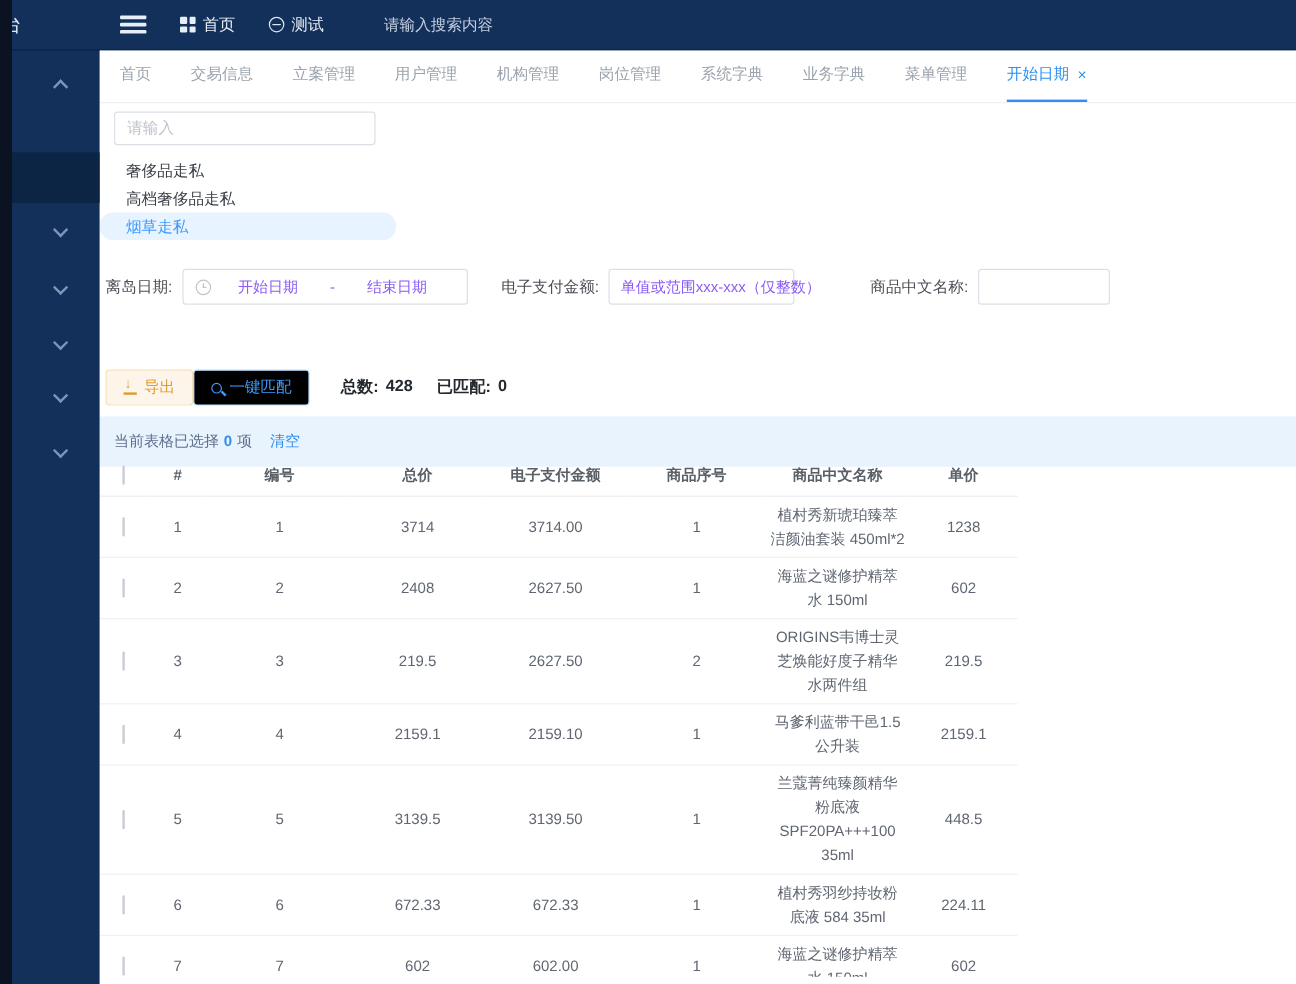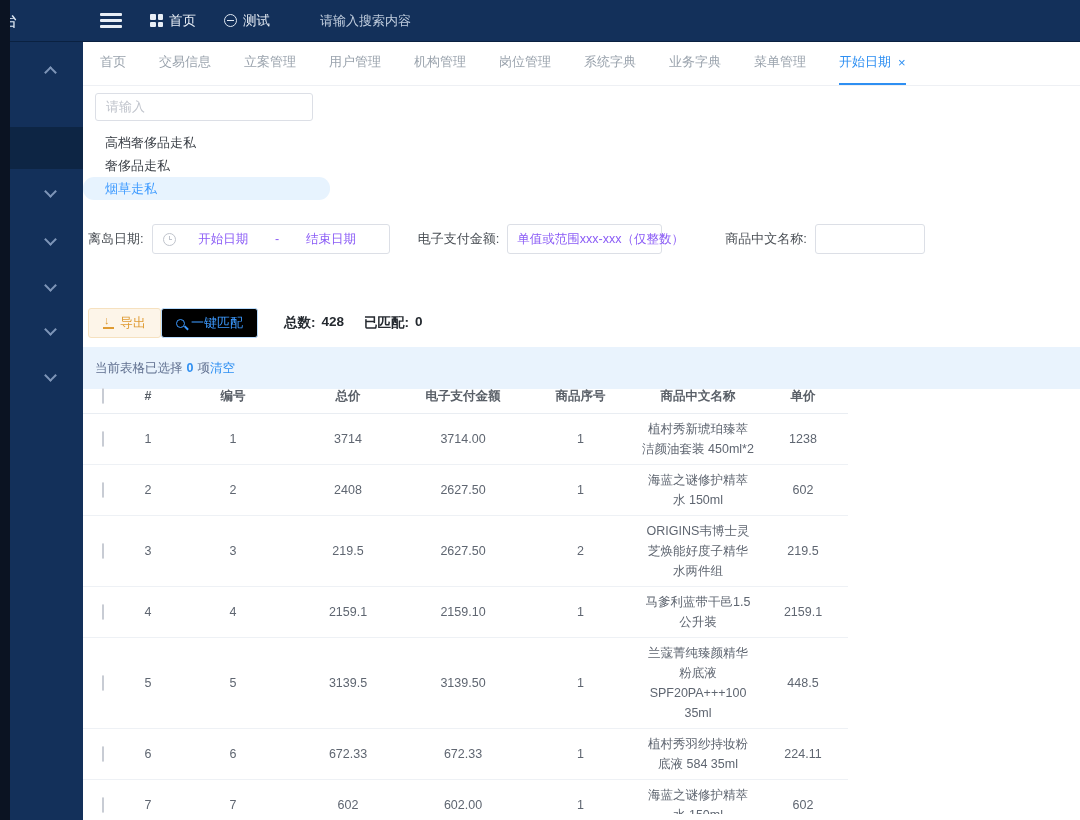--- a/index.html
+++ b/index.html
@@ -74,21 +74,21 @@
   .dl-ic::after { content:""; position:absolute; left:0; right:0; bottom:0; height:1.5px; background:currentColor; }
   .mag-ic { width:9px; height:9px; border:1.5px solid currentColor; border-radius:50%; position:relative; }
   .mag-ic::after { content:""; position:absolute; width:5px; height:1.5px; background:currentColor;
                    transform:rotate(45deg); right:-5px; bottom:-2px; }
   .stats { margin-left:26px; font-size:13.5px; font-weight:bold; color:#24292f; display:flex; gap:6px; }
   .stats .gap { width:8px; }
 
   .selbar { position:absolute; left:0; top:147px; width:100%; height:42px; background:#e9f3fd;
             display:flex; align-items:center; padding-left:12px; font-size:12.5px; color:#5f6f8f; }
   .selbar .cnt { color:#2e8ff2; font-weight:bold; margin:0 4px; }
-  .selbar .clear { color:#2e8ff2; margin-left:0; cursor:pointer; }
+  .selbar .clear { color:#2e8ff2; margin-left:15px; cursor:pointer; }
 
   .tablewrap { position:absolute; left:0; top:180px; width:100%; height:434px; overflow:hidden; }
   table { width:765px; border-collapse:collapse; table-layout:fixed; }
   th, td { text-align:center; font-size:12.5px; }
   th { height:33px; color:#5a6068; font-weight:bold; border-bottom:1px solid #e9edf2; }
   td { height:40px; padding:5px 4px; color:#5f6671; border-bottom:1px solid #eef1f5; line-height:20px; }
   .cb { width:13px; height:13px; border:1px solid #c8ccd4; border-radius:2px; margin:0 auto; background:#fff; cursor:pointer; }
   col.c-cb{width:40px} col.c-idx{width:50px} col.c-code{width:120px} col.c-total{width:110px}
   col.c-pay{width:120px} col.c-seq{width:115px} col.c-name{width:120px} col.c-unit{width:90px}
 
@@ -171,22 +171,22 @@
           <span>开始日期</span>
           <span class="tab-close">×</span>
         </div>
       </div>
 
     <div class="content">
 
       <div class="tree">
         <div class="tree-search">请输入</div>
         <div id="tree-items">
+            <div class="tree-item">奢侈品走私</div>
             <div class="tree-item">高档奢侈品走私</div>
-            <div class="tree-item">奢侈品走私</div>
             <div class="tree-item selected">烟草走私</div>
           </div>
       </div>
 
       <div class="panel">
 
         <div class="filters">
           <span class="f-label">离岛日期:</span>
           <div class="inputbox datebox">
             <span class="clock-ic"></span>

